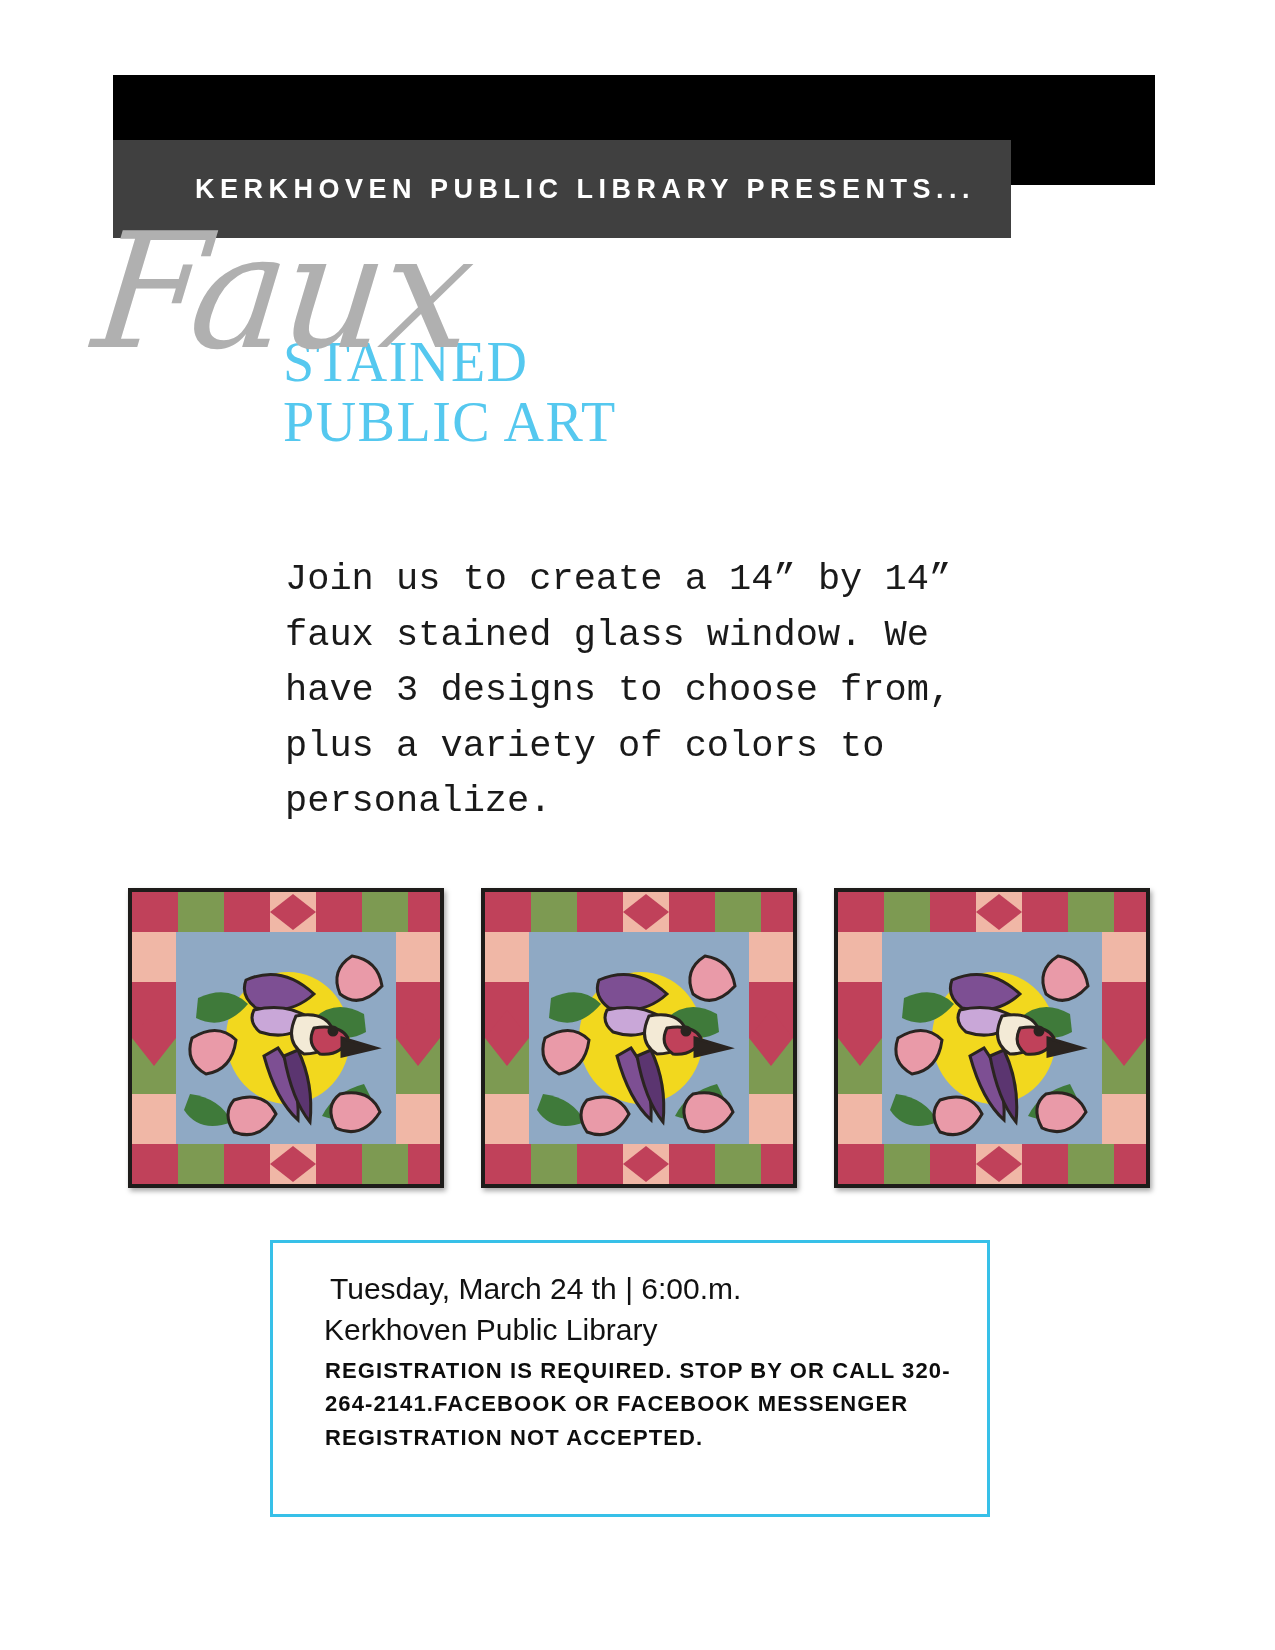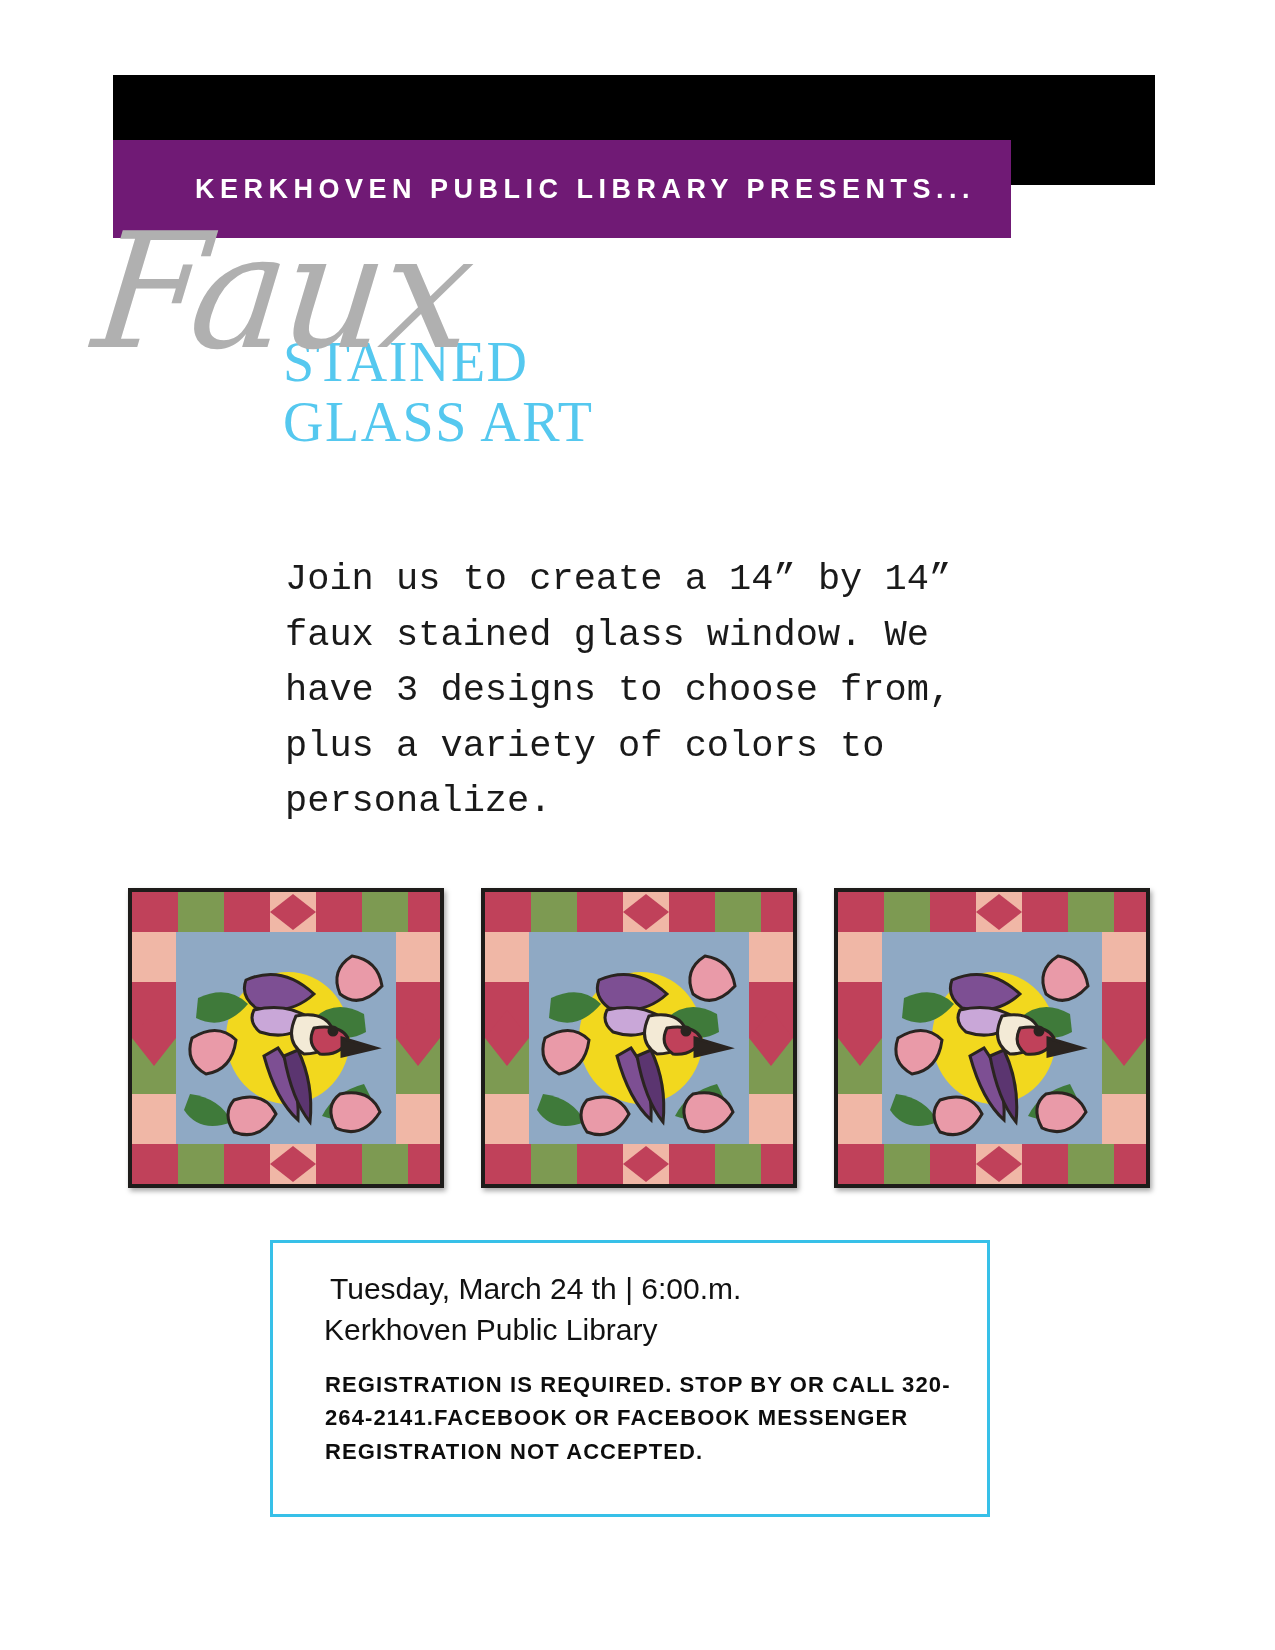--- a/index.html
+++ b/index.html
@@ -23,21 +23,21 @@
     width: 1042px;
     height: 110px;
     background: #000000;
   }
   .blue-bar {
     position: absolute;
     left: 113px;
     top: 140px;
     width: 898px;
     height: 98px;
-    background: #701a75;
+    background: #404040;
     display: flex;
     align-items: center;
   }
   .presents-text {
     color: #ffffff;
     font-size: 27px;
     font-weight: 600;
     letter-spacing: 5.5px;
     padding-left: 82px;
     font-family: "Liberation Sans", sans-serif;
@@ -118,42 +118,42 @@
     font-family: Liberation Sans, sans-serif;
     font-size: 30px;
     line-height: 1.35;
     color: #111111;
     font-weight: 350;
   }
   .details-when .loc { display: block; margin-left: -6px; }
   .details-note {
     position: absolute;
     left: 52px;
-    top: 125px;
+    top: 111px;
     width: 640px;
     font-family: "Liberation Sans", sans-serif;
     font-size: 22px;
     font-weight: bold;
     letter-spacing: 1.1px;
     line-height: 1.52;
     color: #0d0d0d;
   }
 </style>
 </head>
 <body>
 
 <div class="black-bar"></div>
 <div class="blue-bar">
   <div class="presents-text">KERKHOVEN PUBLIC LIBRARY PRESENTS...</div>
 </div>
 
 <div class="faux-script">Faux</div>
 <div class="title-main">
   <span>STAINED</span>
-  <span class="line2">GLASS ART</span>
+  <span class="line2">PUBLIC ART</span>
 </div>
 
 <div class="body-copy">Join us to create a 14” by 14” faux stained glass window. We have 3 designs to choose from, plus a variety of colors to personalize.</div>
 
 <div class="art-row">
 
   <div class="art-panel">
     <svg width="316" height="300" viewBox="0 0 316 300" xmlns="http://www.w3.org/2000/svg">
       <g>
         <rect x="0" y="0" width="316" height="300" fill="#1e1c1a"></rect>

